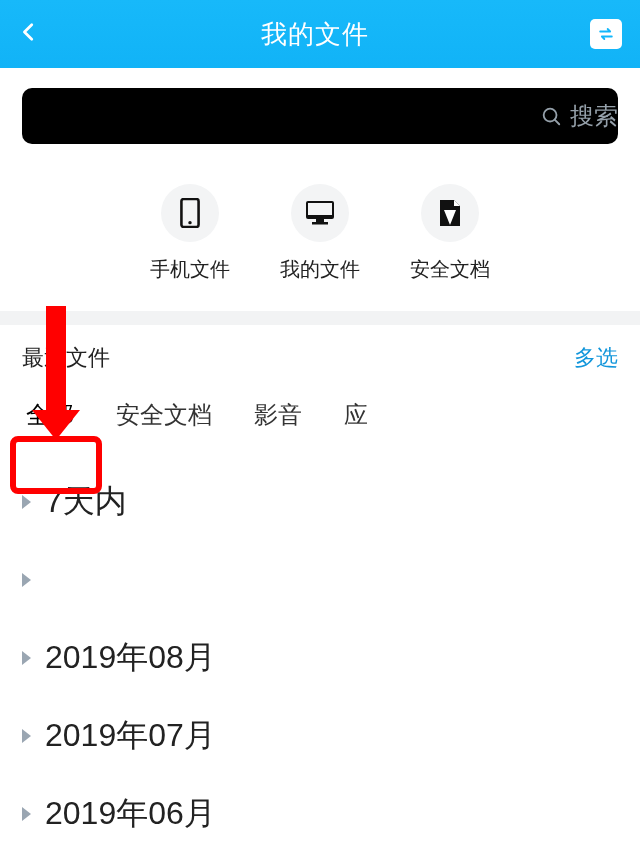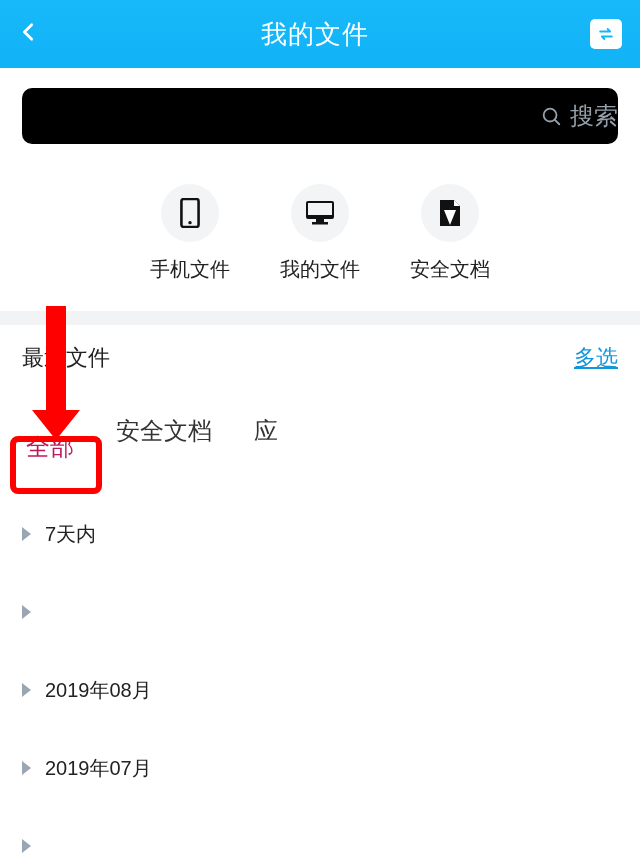--- a/index.html
+++ b/index.html
@@ -37,31 +37,30 @@
   }
   .cat-lbl { font-size: 20px; color: #222; }
 
   .divider { height: 14px; background: #f2f3f4; }
 
   .section-head {
     display: flex; justify-content: space-between; align-items: center;
     padding: 18px 22px 10px; font-size: 22px;
   }
   .section-head .lbl { color: #222; }
-  .section-head .act { color: #1296db; text-decoration: underline; }
+  .section-head .act { color: #1296db; }
 
   .tabs {
     display: flex; align-items: center; gap: 34px;
     padding: 10px 22px 18px; font-size: 24px; color: #333;
     white-space: nowrap; overflow: hidden;
   }
   .tab { padding: 6px 4px; position: relative; }
   .tab.active {
-    color: #be185d;
-    margin-top: 32px;
+    color: #000000;
   }
   .tab-hl {
     position: absolute;
     left: 10px; top: 436px;
     width: 92px; height: 58px;
     border: 6px solid #ff0000;
     border-radius: 8px;
     pointer-events: none;
     z-index: 30;
   }
@@ -78,21 +77,21 @@
   .arrow .head {
     position: absolute; top: 104px; left: -4px;
     width: 0; height: 0;
     border-left: 24px solid transparent;
     border-right: 24px solid transparent;
     border-top: 30px solid #ff0000;
   }
 
   .groups { padding: 8px 22px 0; }
   .group {
-    display: flex; align-items: center; height: 78px; font-size: 20px; color: #222;
+    display: flex; align-items: center; height: 78px; font-size: 32px; color: #222;
   }
   .group .tri {
     width: 0; height: 0;
     border-top: 7px solid transparent;
     border-bottom: 7px solid transparent;
     border-left: 9px solid #9aa6b2;
     margin-right: 14px;
   }
 
   .page { position: relative; width: 640px; height: 863px; }
@@ -163,20 +162,21 @@
   <div class="divider"></div>
 
   <div class="section-head">
     <span class="lbl">最近文件</span>
     <span class="act">多选</span>
   </div>
 
   <div class="tabs">
     <div class="tab active">全部</div>
     <div class="tab">安全文档</div>
+    <div class="tab">影音</div>
     <div class="tab">应</div>
   </div>
 
   <div class="groups">
     <div class="group">
       <span class="tri"></span>
       <span>7天内</span>
     </div>
     <div class="group">
       <span class="tri"></span>
@@ -184,20 +184,21 @@
     <div class="group">
       <span class="tri"></span>
       <span>2019年08月</span>
     </div>
     <div class="group">
       <span class="tri"></span>
       <span>2019年07月</span>
     </div>
     <div class="group">
       <span class="tri"></span>
+      <span>2019年06月</span>
     </div>
   </div>
 
   <div class="arrow">
     <div class="shaft"></div>
     <div class="head"></div>
   </div>
   <div class="tab-hl"></div>
 
 </div>

